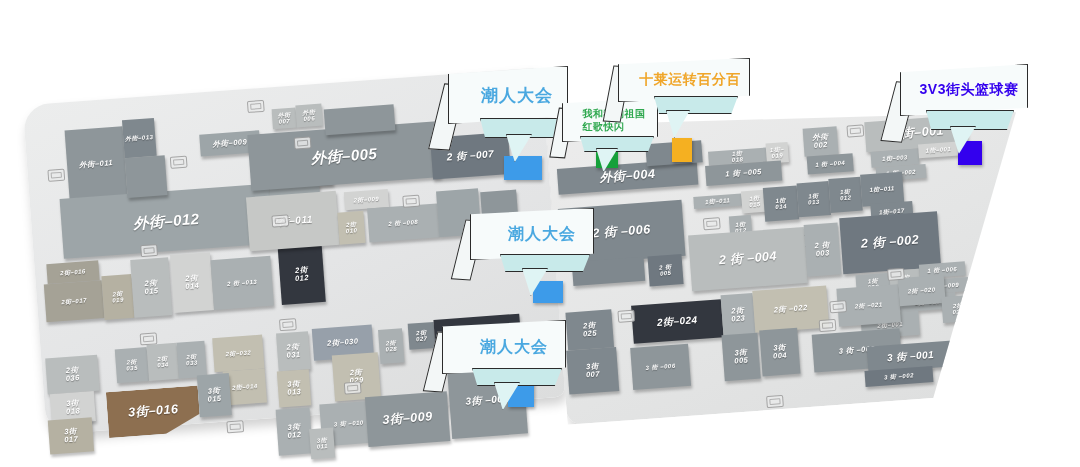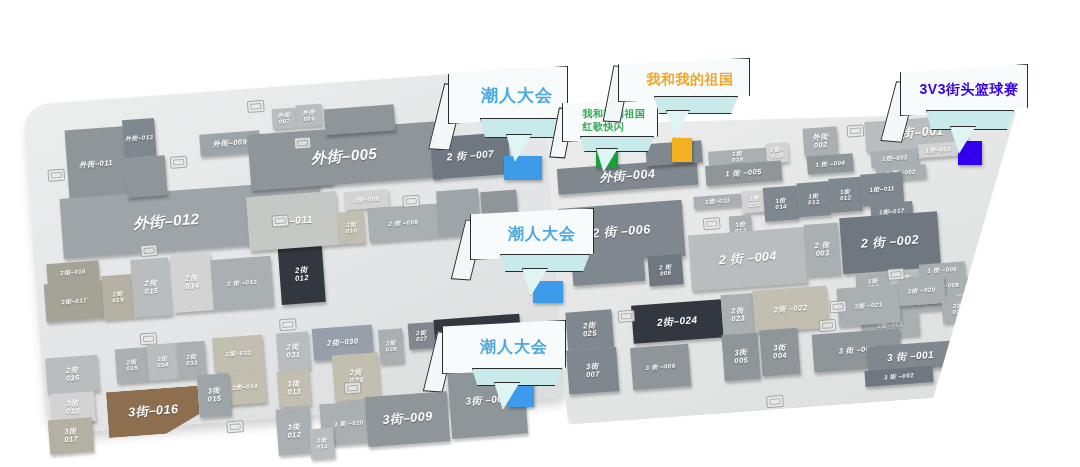--- a/index.html
+++ b/index.html
@@ -490,21 +490,21 @@
     <div class="tail" style="left:28px;top:40px;width:72px;height:14px;
                 clip-path:polygon(0% 0%,100% 0%,92% 100%,6% 100%);"></div>
     <div class="pin" style="left:44px;top:52px;width:20px;height:22px;
                 clip-path:polygon(0% 0%,100% 0%,34% 100%);"></div>
   </div>
 
   <div class="callout" style="left:604px;top:58px;width:150px;height:90px;">
     <div class="flap" style="left:4px;top:8px;width:16px;height:54px;transform:skewX(-8deg) rotate(3deg);"></div>
     <div class="body" style="left:14px;top:0px;width:130px;height:42px;
                 clip-path:polygon(0% 14%, 100% 0%, 100% 86%, 0% 100%);">
-      <span style="color:#f0a62a;font-size:14px;letter-spacing:.5px;padding-left:12px;">我和我的祖国</span>
+      <span style="color:#f0a62a;font-size:14px;letter-spacing:.5px;padding-left:12px;">十莱运转百分百</span>
     </div>
     <div class="tail" style="left:50px;top:38px;width:82px;height:16px;
                 clip-path:polygon(0% 0%,100% 0%,92% 100%,6% 100%);"></div>
     <div class="pin" style="left:62px;top:52px;width:22px;height:26px;
                 clip-path:polygon(0% 0%,100% 0%,34% 100%);"></div>
   </div>
 
   <div class="callout" style="left:888px;top:60px;width:150px;height:96px;">
     <div class="flap" style="left:0px;top:22px;width:20px;height:58px;transform:skewX(-10deg) rotate(5deg);"></div>
     <div class="body" style="left:12px;top:4px;width:126px;height:50px;

